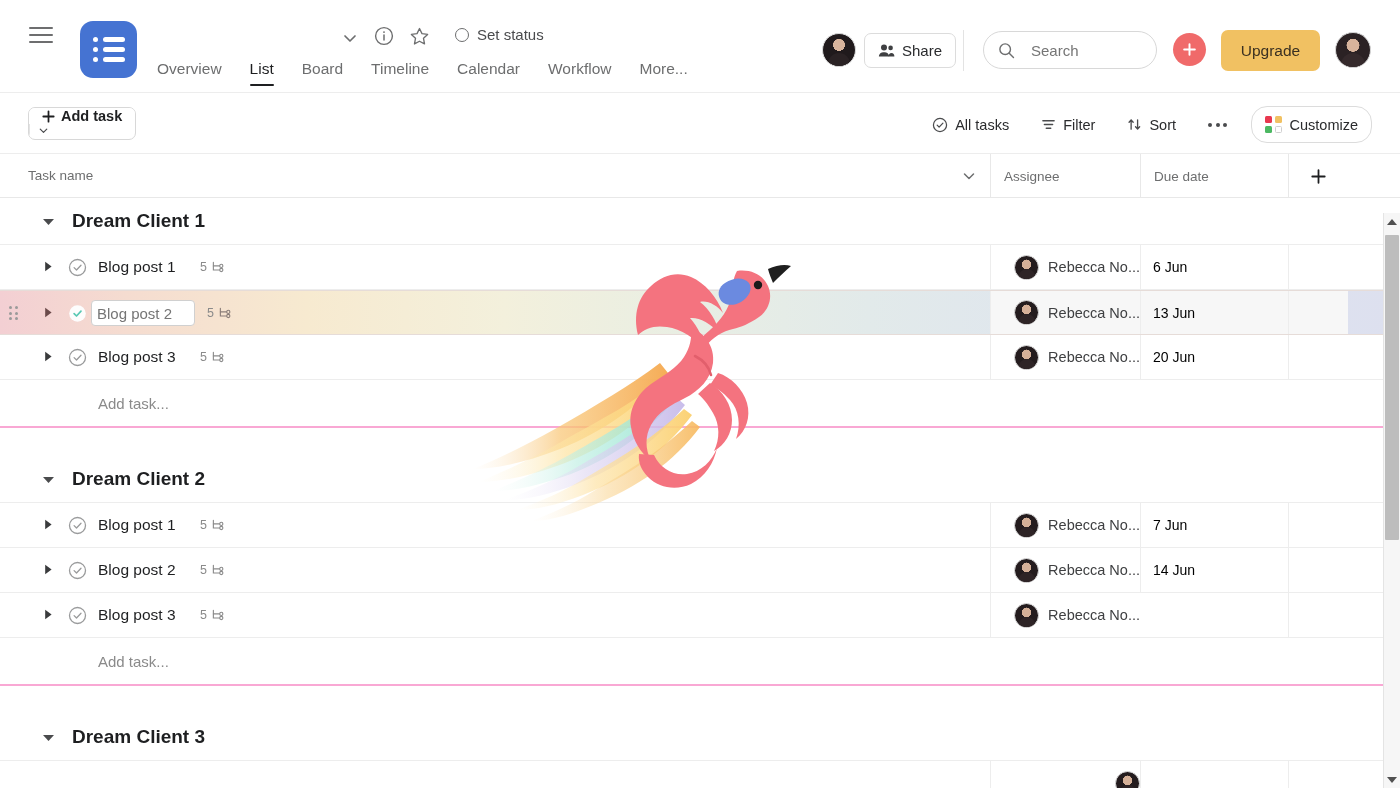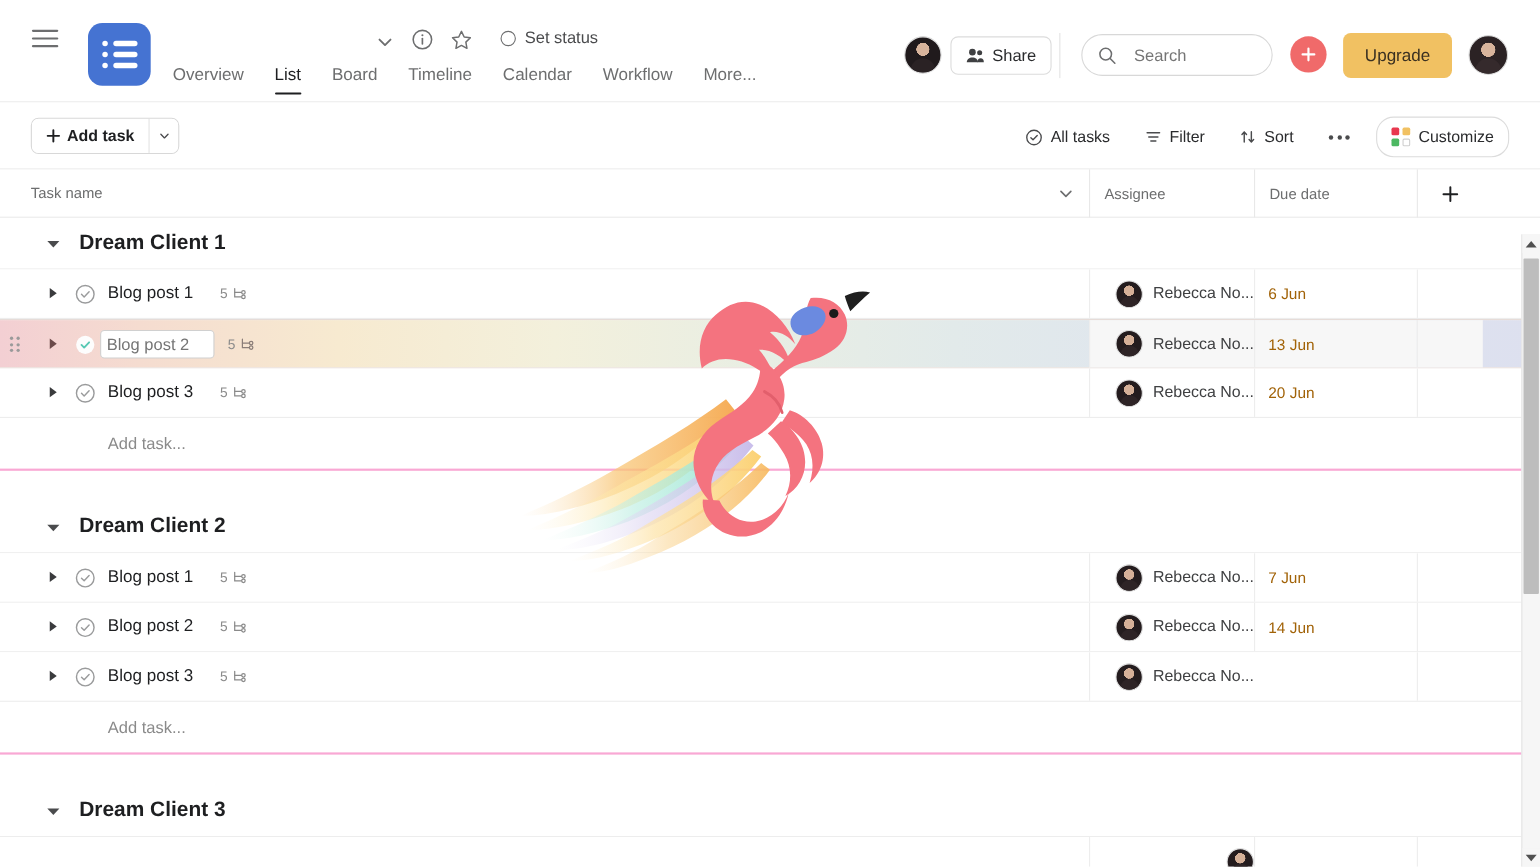--- a/index.html
+++ b/index.html
@@ -120,21 +120,21 @@
   .hdr-avatar2::after{
     content:''; position:absolute; left:50%; bottom:0; transform:translateX(-50%);
     width:24px; height:14px; border-radius:12px 12px 0 0; background:#352a2c;
   }
 
   
   .toolbar { position:relative; height:60px; }
   .addtask-group {
     position:absolute; left:28px; top:14px;
     display:flex; height:33px;
-    border:1px solid #d8d8d8; border-radius:7px; overflow:hidden; background:#fff;
+    border:1px solid #d8d8d8; border-radius:7px; overflow:hidden; background:#fff;flex-direction:column;
   }
   .addtask-main {
     display:flex;align-items:center;gap:6px; padding:0 13px; cursor:pointer; background:#fff; border:none; font-family:inherit;
   }
   .addtask-main .lbl { font-size:14.5px; font-weight:700; color:#1e1f21; }
   .addtask-caret {
     width:27px; display:flex;align-items:center;justify-content:center;
     border-left:1px solid #e3e3e3; cursor:pointer; background:#fff;
   }
 
@@ -211,21 +211,21 @@
     position:absolute; display:flex; align-items:center; gap:4px;
     font-size:12.5px; color:#8a8a8a;
   }
 
   .cell {
     position:absolute; top:0; height:100%;
     display:flex; align-items:center; padding-left:12px;
     border-left:1px solid #ededed;
   }
   .c-assignee { left:990px; width:150px; gap:9px; cursor:pointer;justify-content:flex-end; }
-  .c-due { left:1140px; width:148px; font-size:14px; color:#a16207; cursor:pointer; }
+  .c-due { left:1140px; width:148px; font-size:14px; color:#000000; cursor:pointer; }
   .c-end { left:1288px; width:60px; }
 
   .row-avatar {
     position:relative; width:25px;height:25px;border-radius:50%;
     background: radial-gradient(circle at 50% 36%, #d5b098 0 25%, rgba(0,0,0,0) 26%), #241c1e;
     border:1px solid #e0e0e0; overflow:hidden; flex:none;
   }
   .row-avatar::after{
     content:''; position:absolute; left:50%; bottom:0; transform:translateX(-50%);
     width:17px; height:10px; border-radius:9px 9px 0 0; background:#2e2426;

